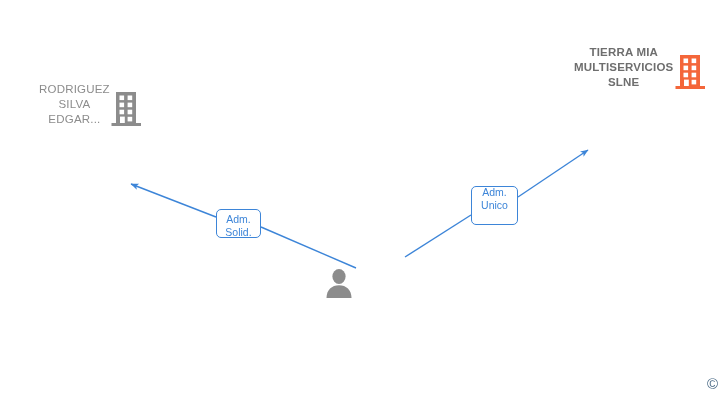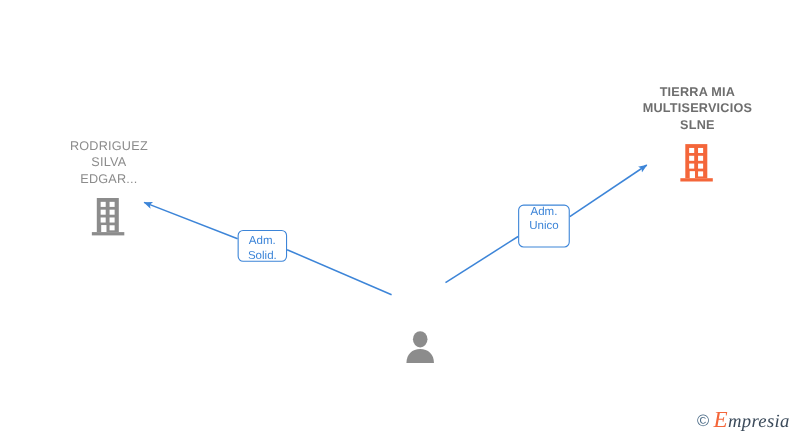--- a/index.html
+++ b/index.html
@@ -23,25 +23,23 @@
     left: 0;
     top: 0;
     width: 728px;
     height: 400px;
   }
 
   
   .node {
     position: absolute;
     display: flex;
-    flex-direction: column;
     align-items: center;
     width: 120px;
     text-align: center;
-    margin-top: 32px;
   }
   .node-label {
     font-size: 11.5px;
     line-height: 15px;
     letter-spacing: .2px;
     white-space: pre-line;
   }
   .node-label.company-orange {
     color: #6e6e6e;
     font-weight: bold;
@@ -57,21 +55,21 @@
     font-weight: normal;
     margin-top: 6px;
   }
   .icon-wrap {
     width: 34px;
     height: 36px;
     display: block;
   }
 
   
-  #node-company-left  { left: 39px;  top: 94px;  }
+  #node-company-left  { left: 39px;  top: 82px;  }
   #node-company-right { left: 574px; top: 45px;  }
   #node-person        { left: 322px; top: 268px; }
 
   
   .edge-label {
     position: absolute;
     border: 1px solid #3d85d8;
     border-radius: 5px;
     background: #ffffff;
     color: #3d85d8;
@@ -185,16 +183,15 @@
   </div>
 
   <div class="edge-label" id="edge-label-left">Adm.
 Solid.</div>
 
   <div class="edge-label" id="edge-label-right">Adm.
 Unico</div>
 
   <div id="watermark">
     <span class="copy">©</span>
-    <span class="brand"><span class="cap">E</span><span>mpresia</span></span>
   </div>
 
 </div>
 
 </body></html>

